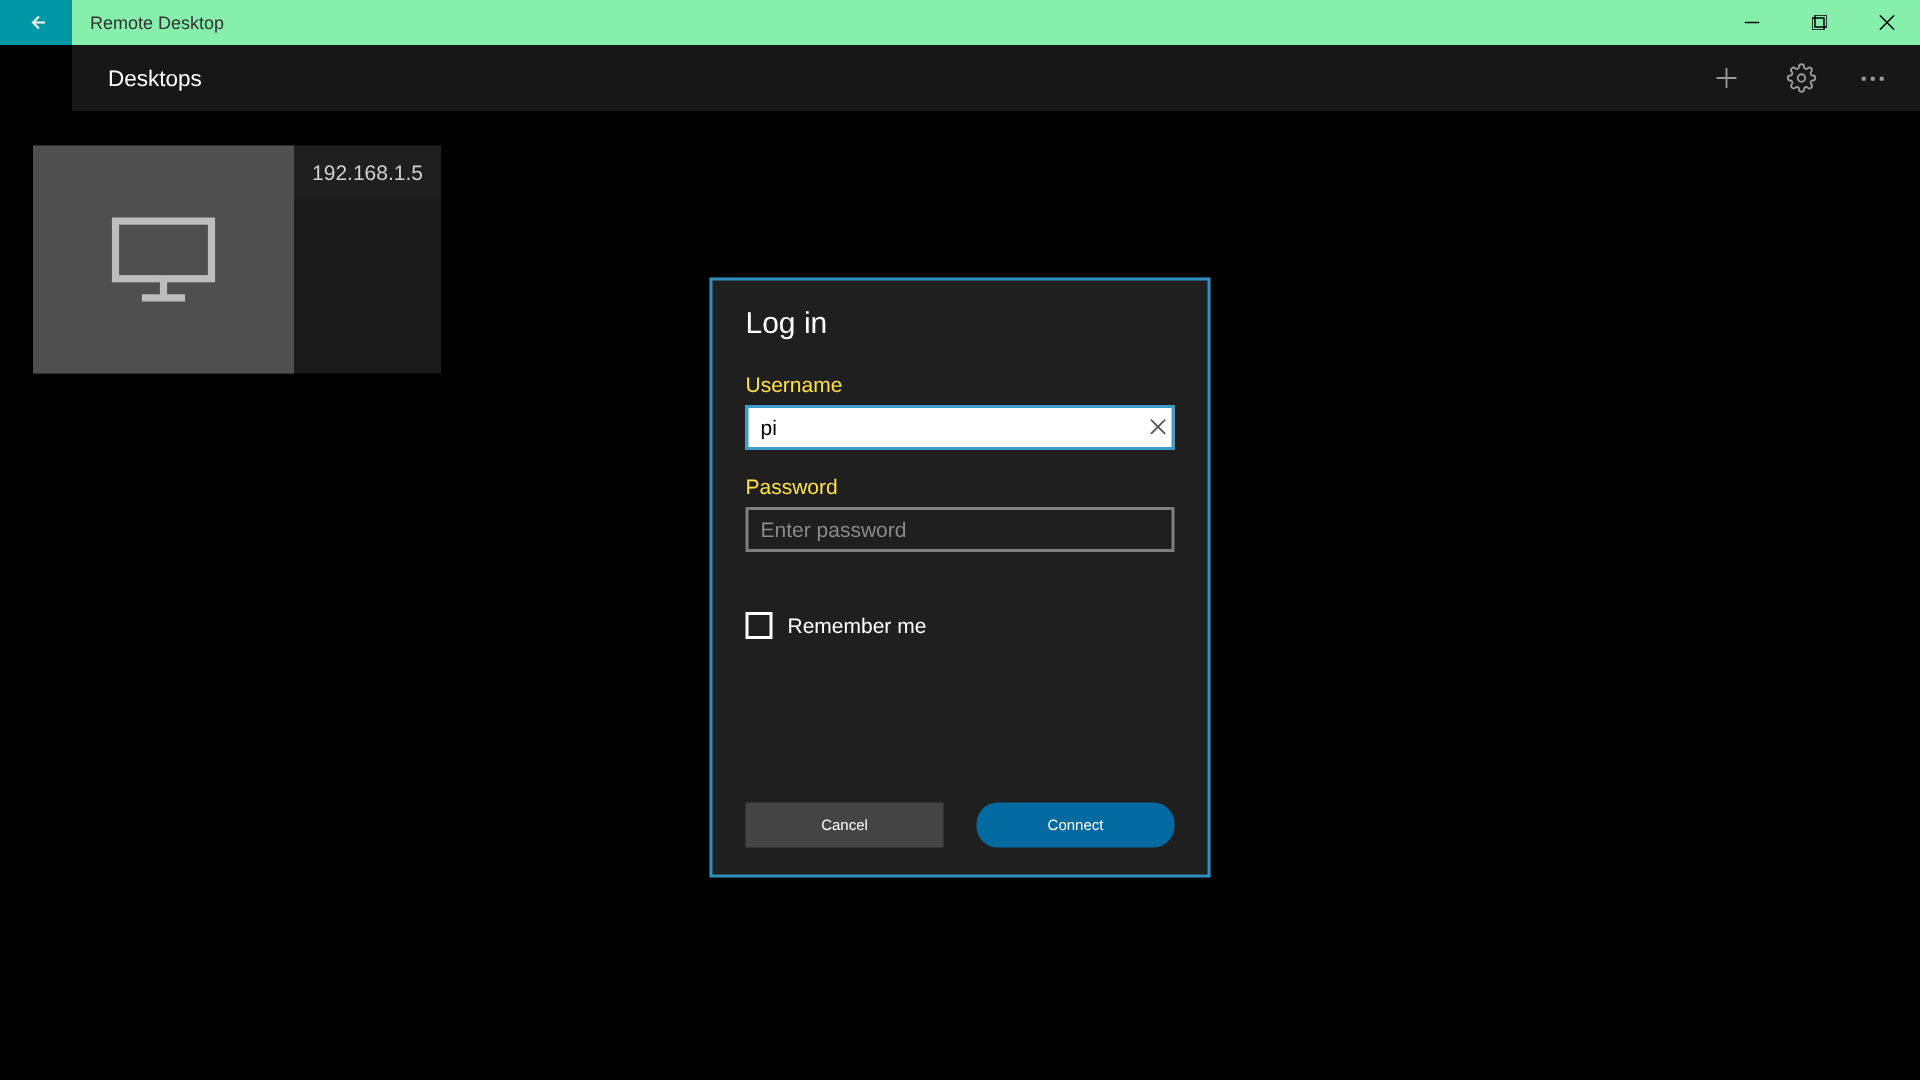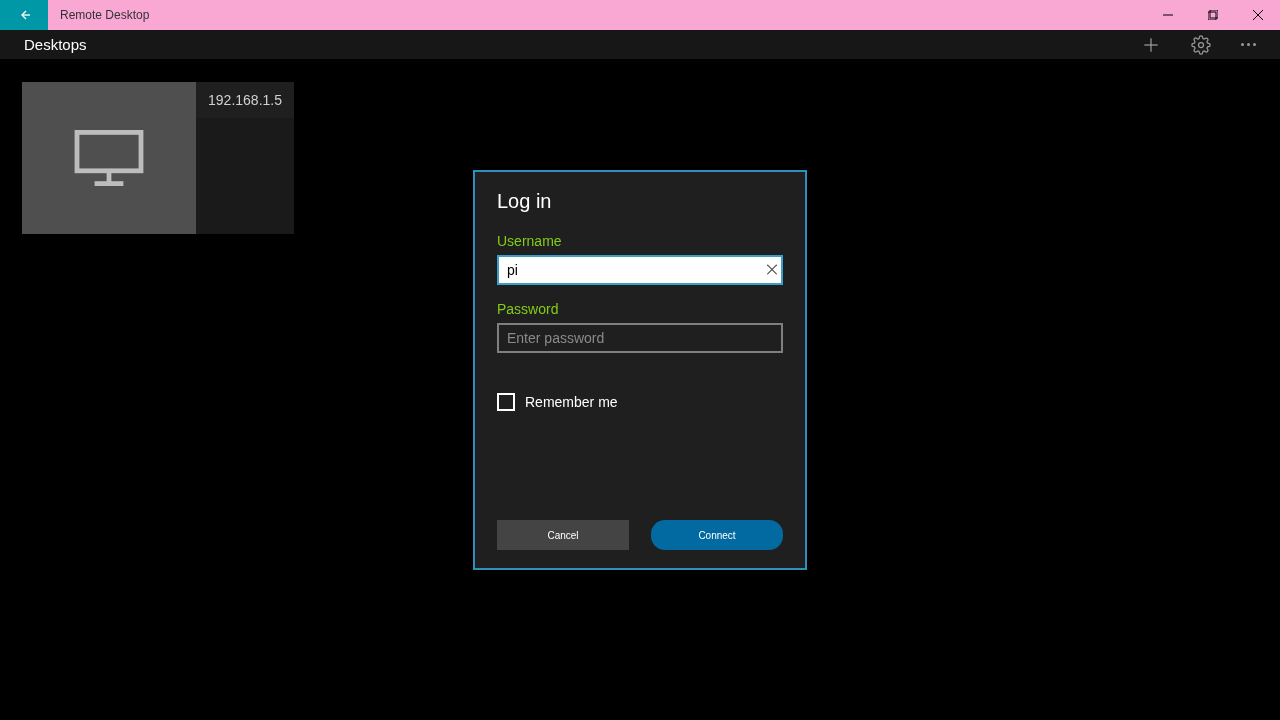--- a/index.html
+++ b/index.html
@@ -1,21 +1,21 @@
 <!DOCTYPE html>
 <html><head>
 <meta charset="utf-8">
 <style>
   * { box-sizing: border-box; margin: 0; padding: 0; font-family: "Segoe UI", Arial, sans-serif; }
   html, body { width: 1280px; height: 720px; overflow: hidden; background: #000; }
 
   
   .titlebar {
     height: 30px;
-    background: #f9a8d4;
+    background: #86efac;
     display: flex;
     align-items: stretch;
     font-size: 12px;
     color: #1a1a1a;
     justify-content: center;
   }
   .back-btn {
     width: 48px;
     background: #0097a7; 
     display: flex;
@@ -40,26 +40,27 @@
     width: 45px;
     display: flex;
     align-items: center;
     justify-content: center;
     color: #000;
   }
   .win-btn svg { width: 10px; height: 10px; }
 
   
   .app-header {
-    height: 29px;
+    height: 44px;
     background: #171717;
     display: flex;
     align-items: center;
     padding: 0 24px 0 24px;
     color: #fff;
+    margin-left: 48px;
   }
   .header-title {
     font-size: 15px;
     font-weight: 400;
     color: #fff;
   }
   .header-spacer { flex: 1; }
   .header-actions {
     display: flex;
     align-items: center;
@@ -124,21 +125,21 @@
     flex-direction: column;
     margin-top: 14px;
   }
   .dialog-title {
     font-size: 20px;
     font-weight: 400;
     margin-bottom: 20px;
   }
   .field-label {
     font-size: 14px;
-    color: #84cc16;
+    color: #fde047;
     margin-bottom: 6px;
   }
   .field-row {
     position: relative;
     margin-bottom: 16px;
   }
   .text-input {
     width: 100%;
     height: 30px;
     padding: 0 26px 0 8px;

